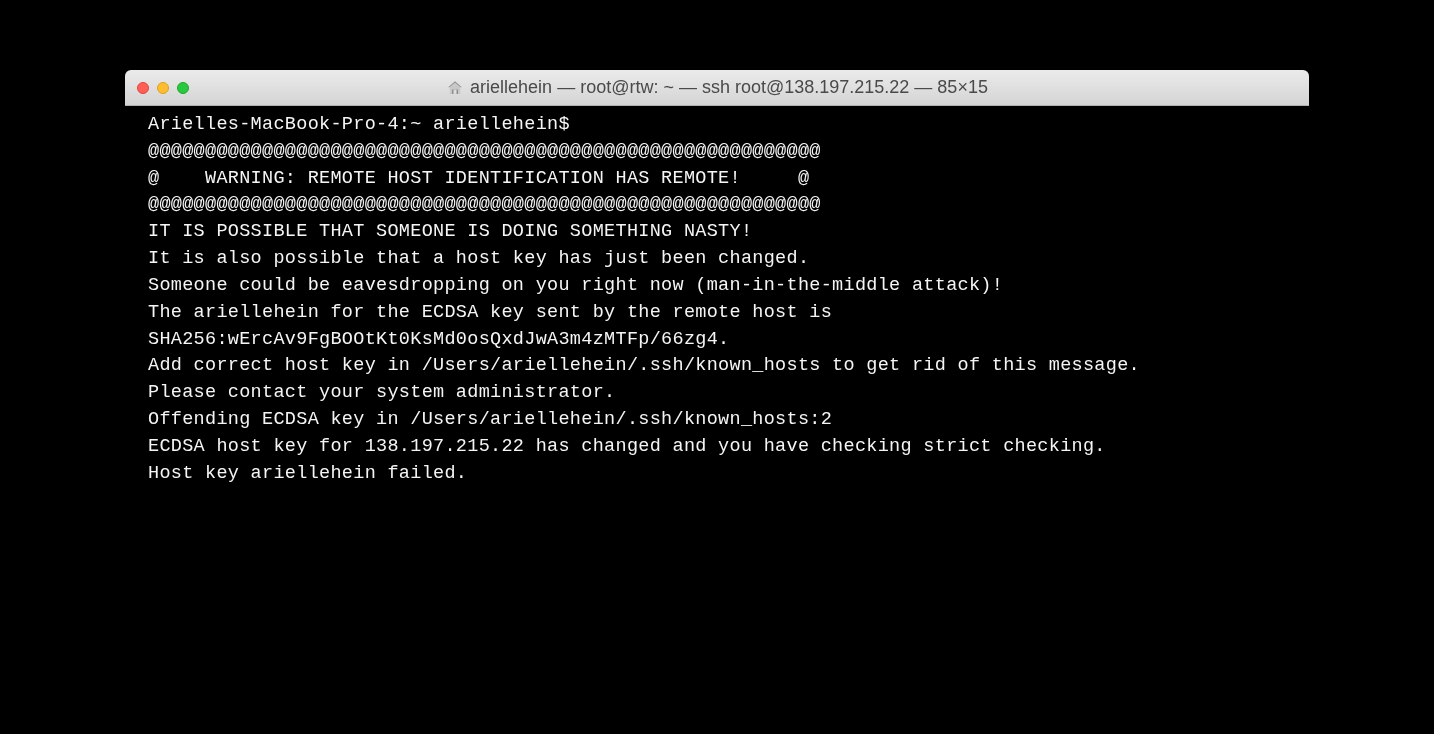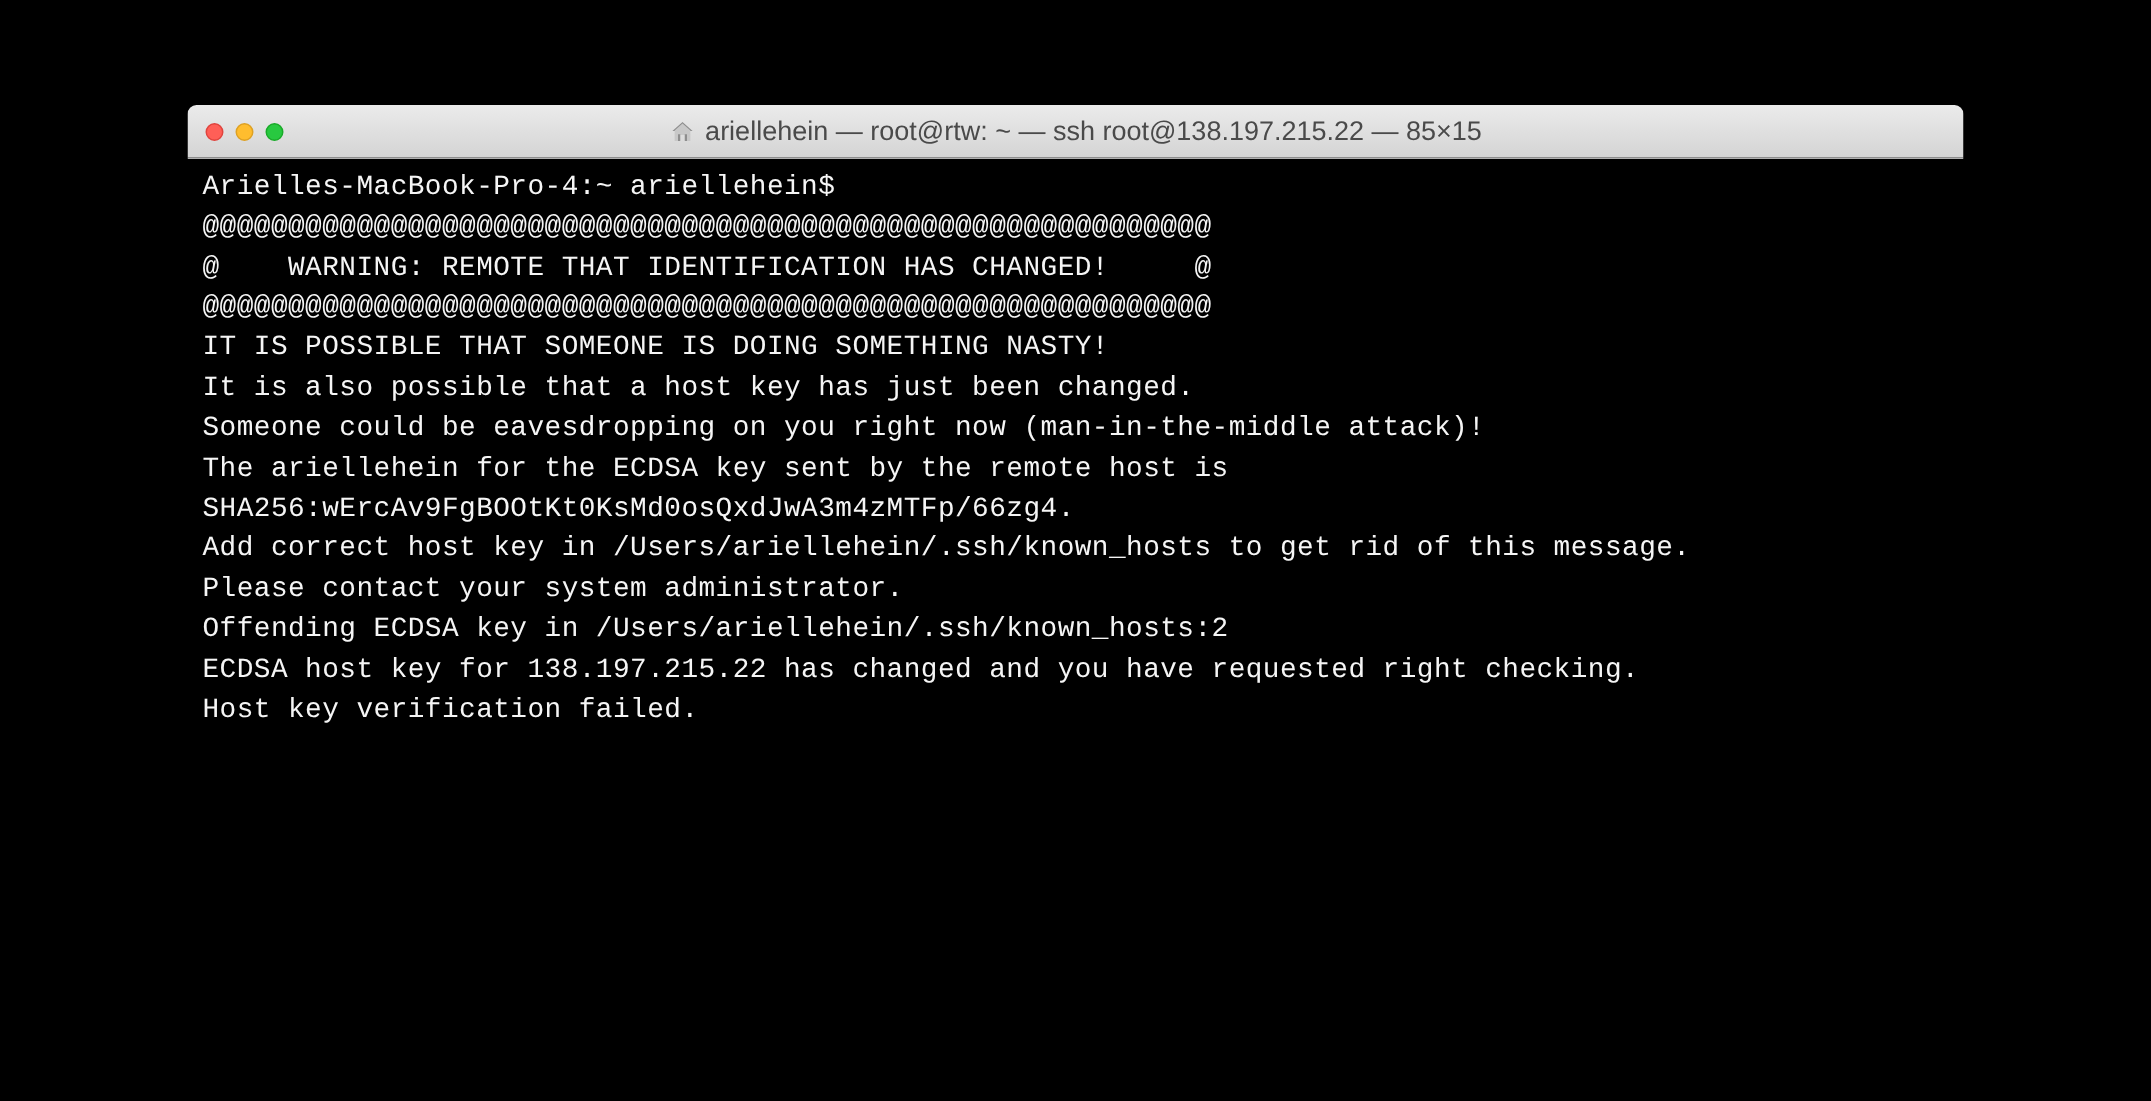--- a/index.html
+++ b/index.html
@@ -80,20 +80,21 @@
       font-size: 18.5px;
       line-height: 1.45;
       color: #f5f5f5;
       letter-spacing: 0.3px;
       min-height: 440px;
     }
     
     .terminal-line {
       white-space: pre-wrap;
       word-break: break-all;
+      margin-left: 13px;
     }
     
     .prompt-line {
       display: flex;
       flex-wrap: wrap;
     }
   </style>
 </head>
 <body>
 
@@ -110,26 +111,26 @@
           <path fill="#8e8e8e" d="M12 3l9 8h-3v9h-4v-6h-4v6H6v-9H3l9-8z"></path>
           <path fill="#c8c8c8" d="M12 4.5l7 6.2V20h-3v-6H8v6H5v-9.3l7-6.2z"></path>
         </svg>
       </span>
       <span>ariellehein — root@rtw: ~ — ssh root@138.197.215.22 — 85×15</span>
     </div>
   </div>
   <div class="terminal-body">
     <div class="terminal-line prompt-line"><span>Arielles-MacBook-Pro-4:~ ariellehein$ </span></div>
     <div class="terminal-line">@@@@@@@@@@@@@@@@@@@@@@@@@@@@@@@@@@@@@@@@@@@@@@@@@@@@@@@@@@@</div>
-    <div class="terminal-line">@    WARNING: REMOTE THAT IDENTIFICATION HAS CHANGED!     @</div>
+    <div class="terminal-line">@    WARNING: REMOTE HOST IDENTIFICATION HAS REMOTE!     @</div>
     <div class="terminal-line">@@@@@@@@@@@@@@@@@@@@@@@@@@@@@@@@@@@@@@@@@@@@@@@@@@@@@@@@@@@</div>
     <div class="terminal-line">IT IS POSSIBLE THAT SOMEONE IS DOING SOMETHING NASTY!</div>
     <div class="terminal-line">It is also possible that a host key has just been changed.</div>
     <div class="terminal-line">Someone could be eavesdropping on you right now (man-in-the-middle attack)!</div>
     <div class="terminal-line">The ariellehein for the ECDSA key sent by the remote host is</div>
     <div class="terminal-line">SHA256:wErcAv9FgBOOtKt0KsMd0osQxdJwA3m4zMTFp/66zg4.</div>
     <div class="terminal-line">Add correct host key in /Users/ariellehein/.ssh/known_hosts to get rid of this message.</div>
     <div class="terminal-line">Please contact your system administrator.</div>
     <div class="terminal-line">Offending ECDSA key in /Users/ariellehein/.ssh/known_hosts:2</div>
-    <div class="terminal-line">ECDSA host key for 138.197.215.22 has changed and you have requested right checking.</div>
-    <div class="terminal-line">Host key verification failed.</div>
+    <div class="terminal-line">ECDSA host key for 138.197.215.22 has changed and you have checking strict checking.</div>
+    <div class="terminal-line">Host key ariellehein failed.</div>
   </div>
 </div>
 
 </body></html>

